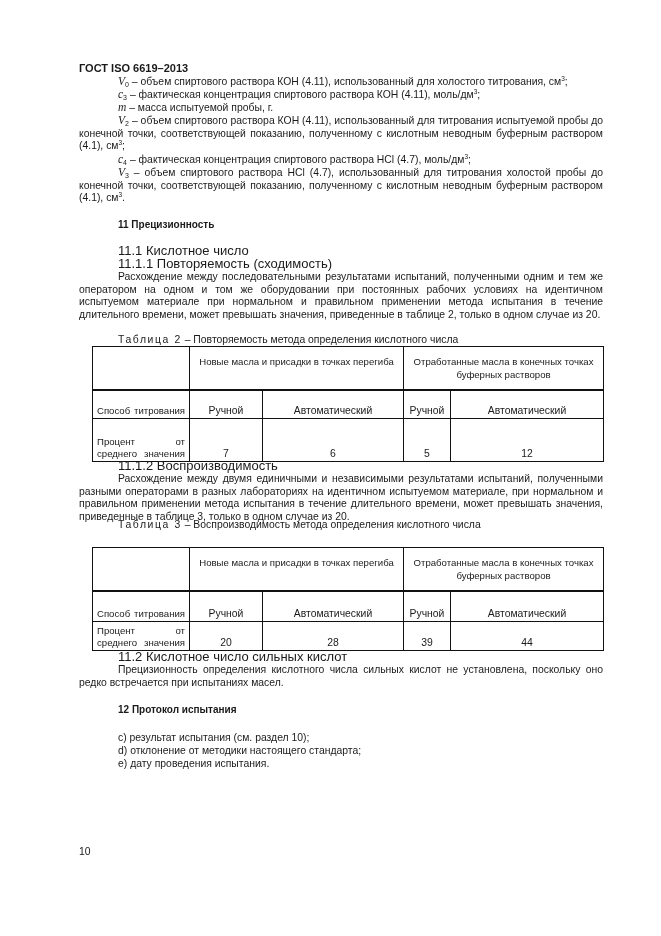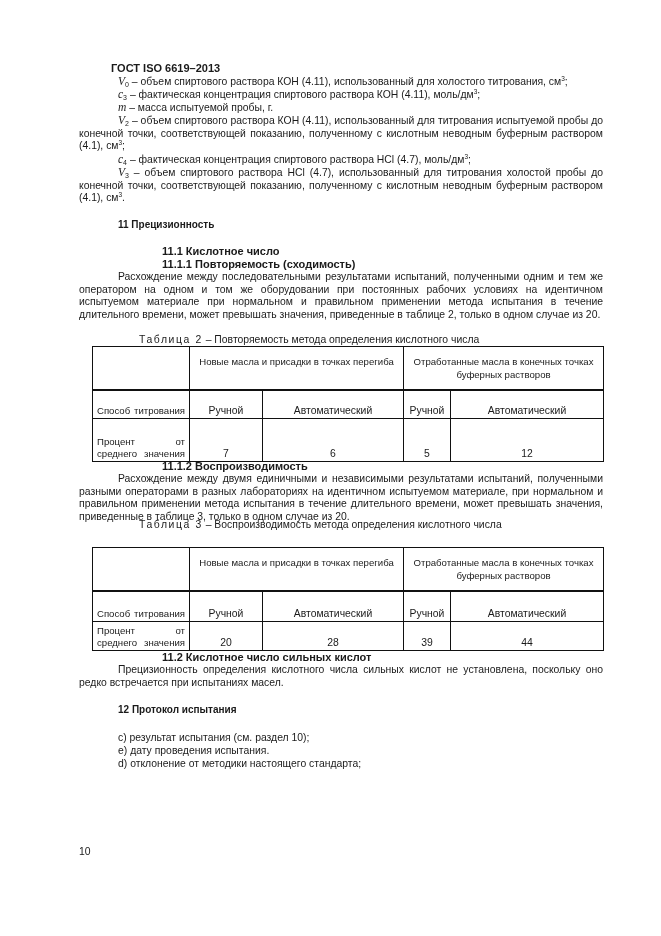--- a/index.html
+++ b/index.html
@@ -1,34 +1,34 @@
 <!DOCTYPE html>
 <html><head>
 <meta charset="utf-8">
 <style>
   html, body { margin: 0; padding: 0; background: #ffffff; }
   body {
     width: 661px; height: 936px; position: relative; overflow: hidden;
     font-family: "Liberation Sans", sans-serif; color: #1a1a1a;
   }
-  .abs { position: absolute; margin-left: 32px; }
+  .abs { position: absolute; }
   .header { left: 79px; top: 62px; font-size: 11px; font-weight: bold; }
   .p {
     position: absolute; left: 79px; width: 524px;
     font-size: 10.4px; line-height: 12.6px; text-align: justify;
     text-align-last: left;
   }
   .ind { text-indent: 39px; }
   .p i { font-style: italic; font-family: "Liberation Serif", serif; font-size: 11.5px; }
   sup { font-size: 6.5px; vertical-align: 4px; line-height: 0; }
   sub { font-size: 7px; vertical-align: -2px; line-height: 0; }
   .h1 { position: absolute; left: 118px; font-size: 10px; font-weight: bold; }
-  .h2 { position: absolute; left: 118px; font-size: 11px; font-weight: bold; line-height: 12.6px; margin-left: 44px; }
+  .h2 { position: absolute; left: 118px; font-size: 13px; font-weight: normal; line-height: 12.6px; }
   .caption { position: absolute; left: 118px; font-size: 10.4px; }
-  .caption .sp { letter-spacing: 1.6px; margin-left: 21px; }
+  .caption .sp { letter-spacing: 1.6px; }
   table.t {
     position: absolute; left: 92px; width: 511px; border-collapse: collapse;
     font-size: 10.4px; table-layout: fixed;
   }
   table.t td { border: 1px solid #111; padding: 8px 3px; vertical-align: bottom; }
   table.t .hdr td { font-size: 9.6px; text-align: center; vertical-align: top; line-height: 13px; }
   table.t .hdr td.wide2 { border-bottom: 2px solid #111; }
   table.t .lbl { font-size: 9.6px; line-height: 12px; text-align: justify; text-align-last: justify; padding: 2px 4px 1px 4px; }
   table.t .val { text-align: center; padding-bottom: 2px; }
   .list { position: absolute; left: 118px; font-size: 10.4px; line-height: 12.8px; }
@@ -117,17 +117,17 @@
   </tr>
 </tbody>
   </table>
 
 <div class="h2" style="top:651px;">11.2 Кислотное число сильных кислот</div>
 <div class="p ind" style="top:664px;">Прецизионность определения кислотного числа сильных кислот не установлена, поскольку оно редко встречается при испытаниях масел.</div>
 
 <div class="h1" style="top:704px;">12 Протокол испытания</div>
 <div class="list" style="top:732px;">
   <div>c) результат испытания (см. раздел 10);</div>
+  <div>d) отклонение от методики настоящего стандарта;</div>
   <div>e) дату проведения испытания.</div>
-  <div>d) отклонение от методики настоящего стандарта;</div>
 </div>
 
 <div class="pagenum">10</div>
 
 </body></html>

